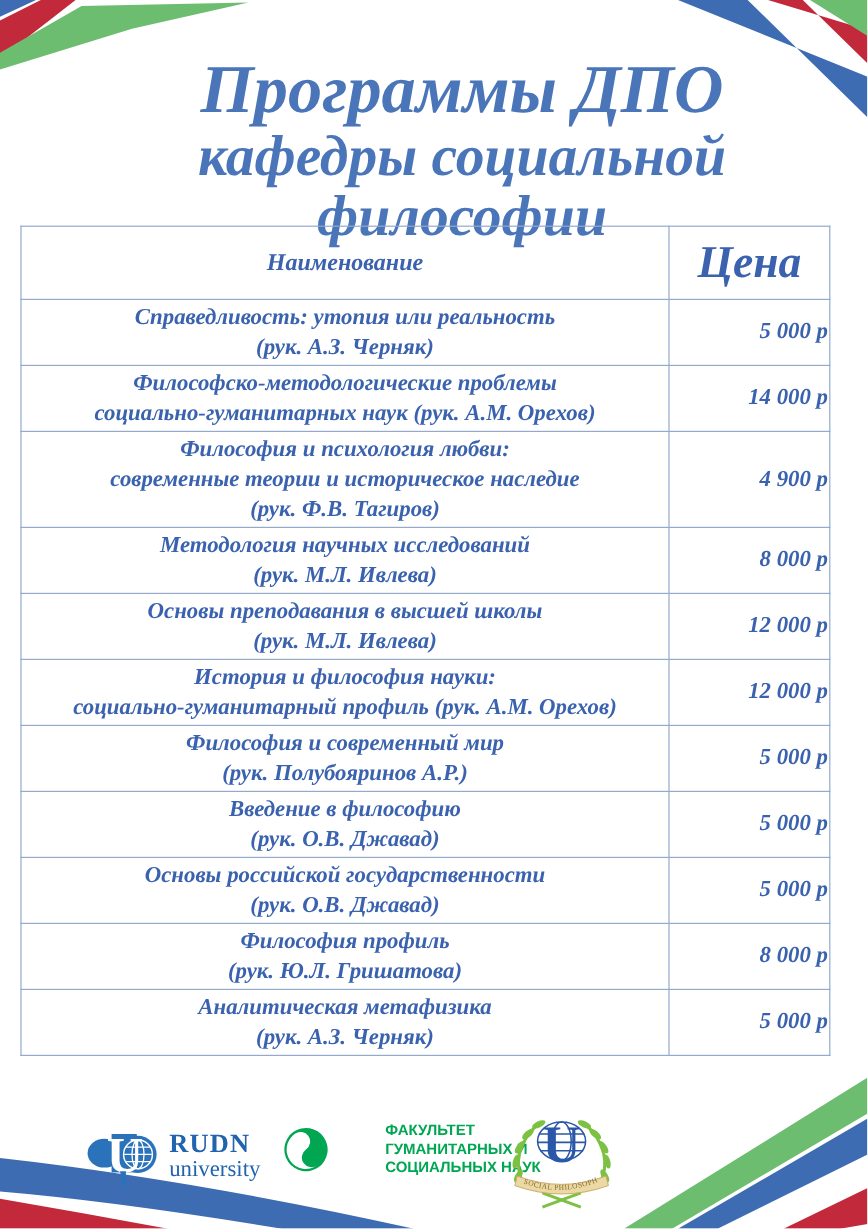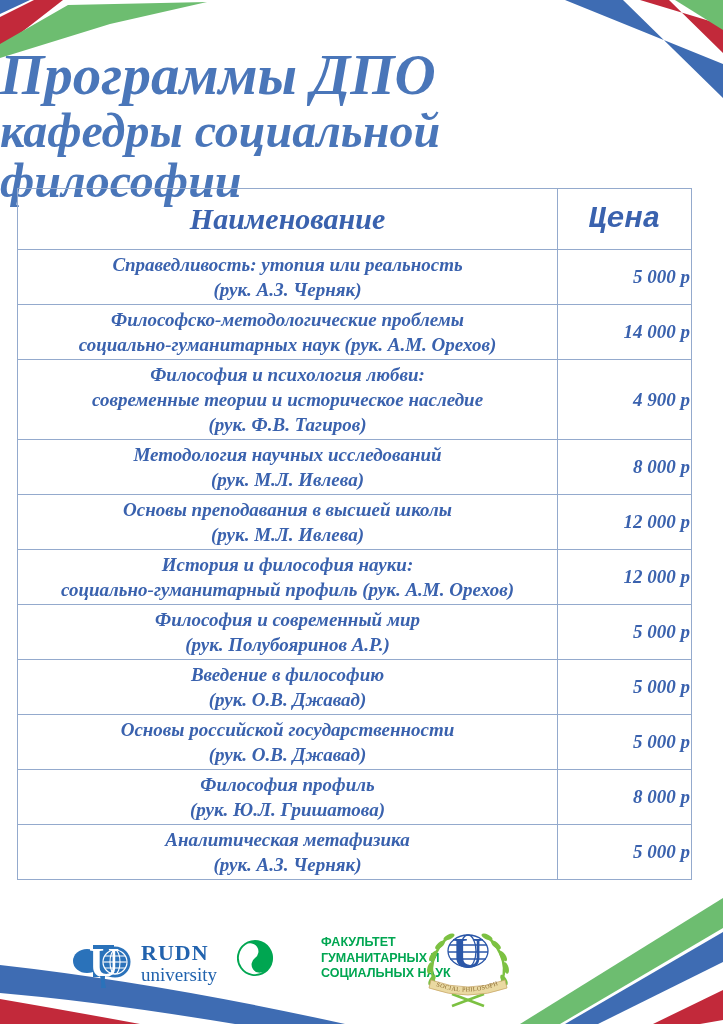--- a/index.html
+++ b/index.html
@@ -7,34 +7,34 @@
     position:relative; width:723px; height:1024px; background:#ffffff;
     overflow:hidden; font-family:"Liberation Serif", serif;
   }
   .corner { position:absolute; pointer-events:none; }
   .corner.tl { top:0; left:0; }
   .corner.tr { top:0; right:0; }
   .corner.bl { bottom:0; left:0; }
   .corner.br { bottom:0; right:0; }
 
   .title-block {
-    position:absolute; top:44px; left:0; width:674px; 
-    color:#4a76b9; font-weight:bold; font-style:italic;
+    position:absolute; top:44px; left:0; width:674px; text-align:center;
+    color:#4a76b9; font-weight:bold; font-style:italic;padding-left:48px;
   }
   .title { font-size:57px; line-height:62px; }
   .subtitle { font-size:48px; line-height:50px; }
 
   table.programs {
     position:absolute; top:188px; left:17px; width:675px;
     border-collapse:collapse; table-layout:fixed;
     color:#3a62ae; font-weight:bold; font-style:italic;
   }
   table.programs th, table.programs td { border:1px solid #94aacd; }
-  th.name-h { font-size:30px; height:58px; }
-  th.price-h { width:131px; font-size:30px;font-family:Liberation Mono, monospace; }
+  th.name-h { font-size:20px; height:58px; }
+  th.price-h { width:131px; font-size:38px; }
   td.name-cell { font-size:19px; line-height:25px; text-align:center; padding:2px 6px; }
   td.price-cell { font-size:19px; text-align:right; vertical-align:middle; }
 
   .footer { position:absolute; left:0; top:922px; width:723px; height:90px; }
   .logo-group { position:absolute; display:flex; align-items:center; }
   .rudn-group { left:72px; top:10px; }
   .rudn-text { margin-left:7px; color:#2263ae; line-height:1; }
   .rudn-name { font-size:22px; font-weight:bold; letter-spacing:1px; }
   .rudn-sub { font-size:19px; margin-top:1px; }
   .faculty-group { left:236px; top:13px;gap:38px; }

